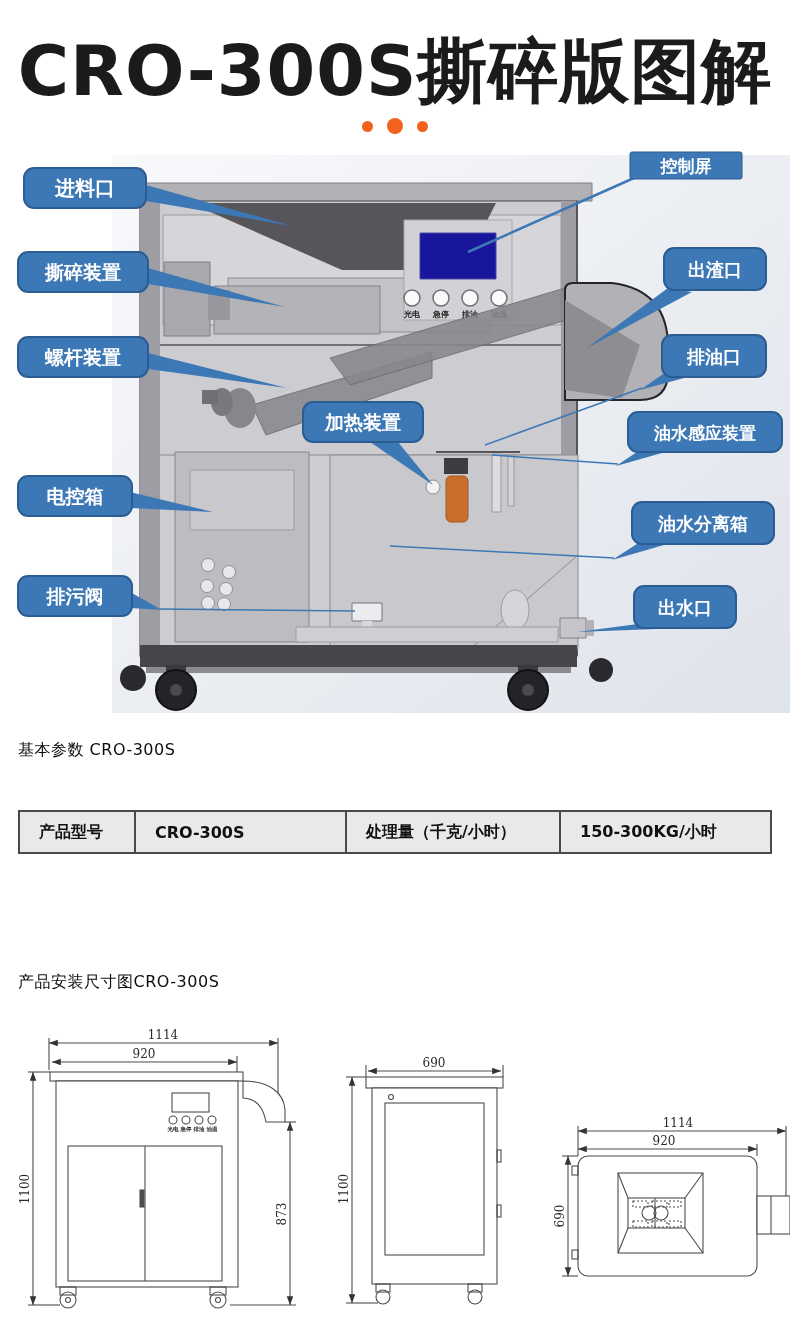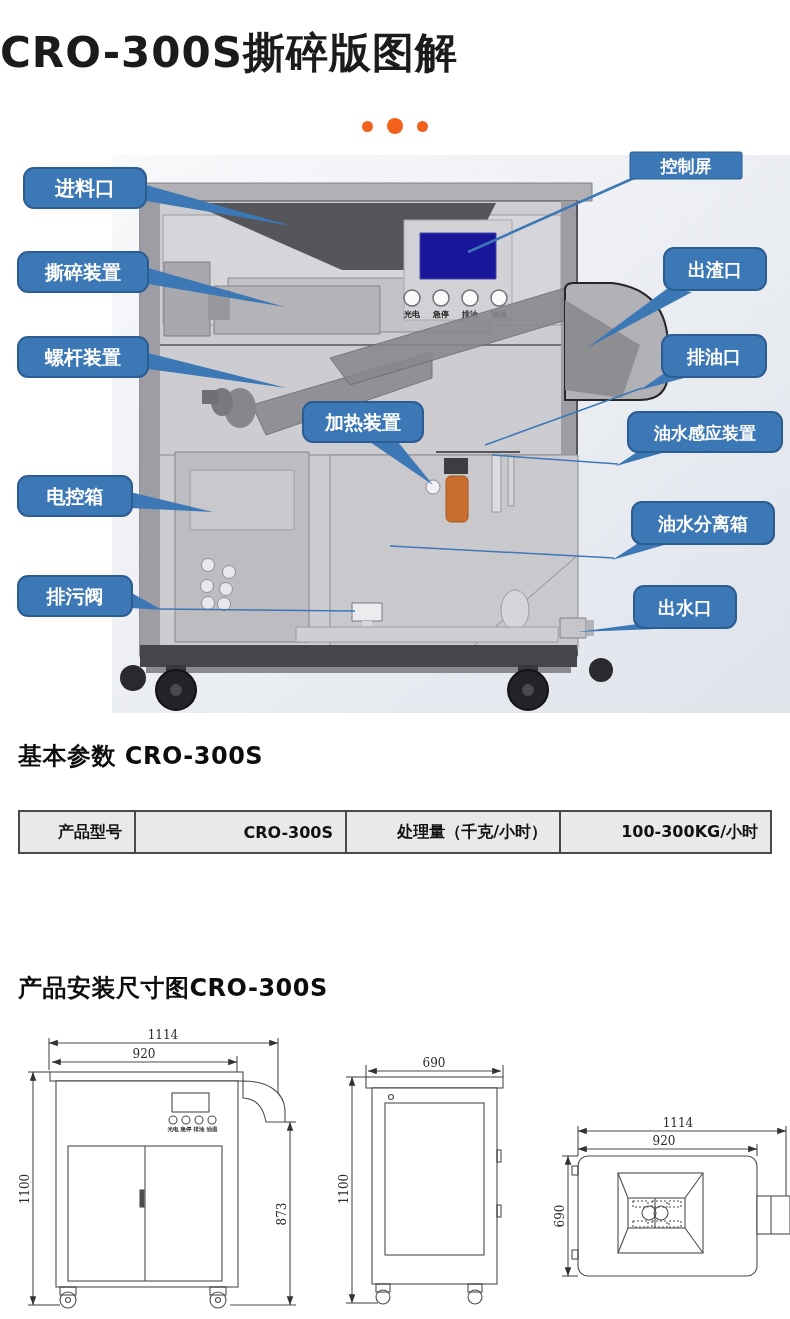--- a/index.html
+++ b/index.html
@@ -3,41 +3,41 @@
 <meta charset="utf-8">
 <style>
   html,body{margin:0;padding:0;}
   body{
     width:790px;height:1319px;position:relative;background:#ffffff;
     font-family:"DejaVu Sans","Liberation Sans",sans-serif;
     overflow:hidden;
   }
   .abs{position:absolute;}
   .page-title{
-    top:26px;left:0;width:790px;
-    font-size:42px;font-weight:800;color:#1b1b1b;letter-spacing:1px;
+    top:26px;left:0;width:790px;text-align:center;
+    font-size:70px;font-weight:800;color:#1b1b1b;letter-spacing:1px;
     line-height:1.3;
   }
   .dots{top:116px;left:0;width:790px;display:flex;justify-content:center;align-items:center;gap:14px;height:20px;}
   .dot{border-radius:50%;background:#f2621c;}
   .dot.small{width:11px;height:11px;}
   .dot.big{width:16px;height:16px;}
   .figure{top:140px;left:0;width:790px;height:585px;}
   .section-heading{
-    left:18px;font-size:24px;font-weight:700;color:#0d0d0d;letter-spacing:0.5px;
+    left:18px;font-size:16px;font-weight:400;color:#0d0d0d;letter-spacing:0.5px;
   }
   .h-params{top:740px;}
   .h-install{top:972px;}
   table.params{
     position:absolute;top:810px;left:18px;border-collapse:collapse;table-layout:fixed;
   }
   table.params td{
     border:2px solid #4a4a4a;background:#e9e9e9;height:40px;
-    text-align:right;vertical-align:middle;
-    font-size:16px;font-weight:700;color:#111;padding:0 12px;margin-top:22px;
+    text-align:left;vertical-align:middle;
+    font-size:16px;font-weight:700;color:#111;padding:0 19px;margin-top:22px;
   }
   .drawings{top:1020px;left:0;width:790px;height:299px;}
   svg text.callout-txt{fill:#ffffff;font-weight:700;}
   svg text.dim{font-family:"DejaVu Serif","Liberation Serif",serif;fill:#2b2b2b;font-size:12px;}
   svg text.btn-lbl{fill:#1a1a1a;font-weight:700;}
 </style>
 </head>
 <body>
 
 <div class="abs page-title">CRO-300S撕碎版图解</div>
@@ -217,21 +217,21 @@
       <col style="width:116px">
       <col style="width:211px">
       <col style="width:214px">
       <col style="width:211px">
     </colgroup>
   <tbody>
       <tr>
     <td>产品型号</td>
     <td>CRO-300S</td>
     <td>处理量（千克/小时）</td>
-    <td>100-300KG/小时</td>
+    <td>150-300KG/小时</td>
   </tr>
 </tbody>
   </table>
 
 <div class="abs section-heading h-install">产品安装尺寸图CRO-300S</div>
 
 <div class="abs drawings">
 <svg width="790" height="299" viewBox="0 1020 790 299" xmlns="http://www.w3.org/2000/svg">
   <defs>
     <marker id="arr" markerWidth="9" markerHeight="7" refX="8" refY="3" orient="auto-start-reverse">

